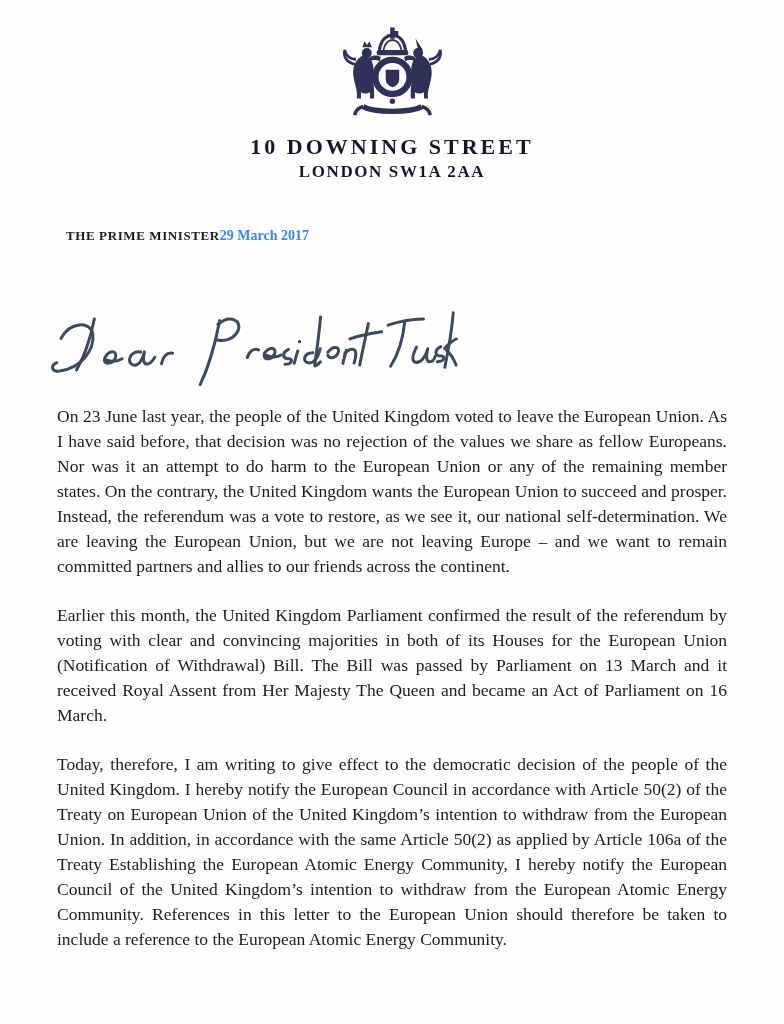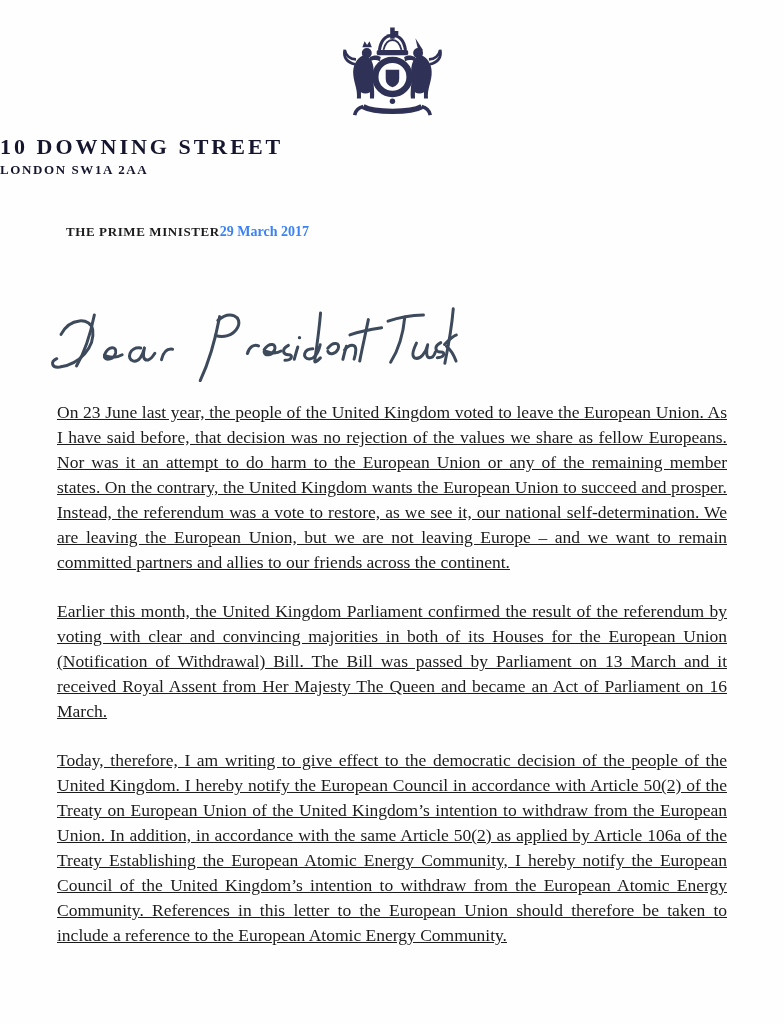--- a/index.html
+++ b/index.html
@@ -9,31 +9,31 @@
     background: #ffffff;
     font-family: "Liberation Serif", serif;
   }
   .page {
     position: relative;
     width: 784px; height: 1024px;
     background: #fefefe;
     overflow: hidden;
   }
   
-  .letterhead { text-align: left; padding-top: 26px; }
+  .letterhead { text-align: center; padding-top: 26px; }
   .crest { display: block; margin: 0 auto; }
   .address1 {
     margin-top: 8px;
     font-size: 22px; font-weight: bold;
     letter-spacing: 3px;
     color: #15152e;
   }
   .address2 {
     margin-top: 2px;
-    font-size: 13px; font-weight: bold;
+    font-size: 17px; font-weight: bold;
     letter-spacing: 1.6px;
     color: #15152e;
   }
   
   .meta-row {
     display: flex; align-items: flex-end;
     margin: 46px 76px 0 66px;
   }
   .pm-title {
     font-size: 13px; font-weight: bold;
@@ -51,21 +51,21 @@
     overflow: hidden; clip: rect(0 0 0 0); white-space: nowrap;
   }
   
   .body-text {
     margin: 8px 57px 0 57px;
     font-size: 17.5px;
     line-height: 25px;
     text-align: justify;
     color: #1c1c1c;
   }
-  .body-text p { margin: 0 0 24px 0; text-decoration: underline; }
+  .body-text p { margin: 0 0 24px 0; }
 </style>
 </head>
 <body>
 
 <div class="page">
 
   <div class="letterhead">
     <svg class="crest" width="126" height="100" viewBox="0 0 140 110" role="img">
       <g fill="#2f3156" stroke="none">
 

